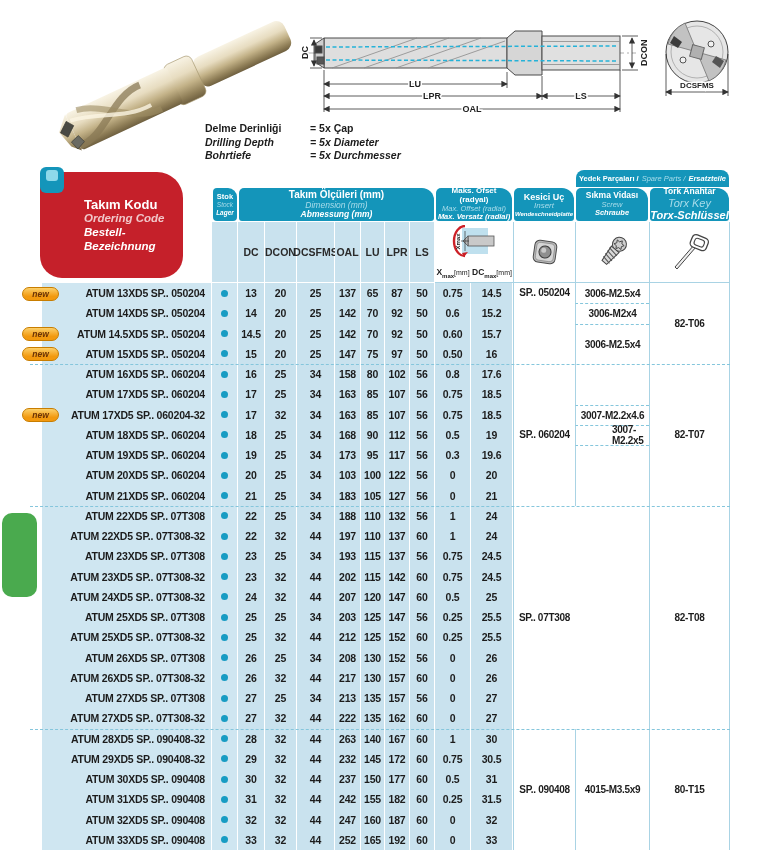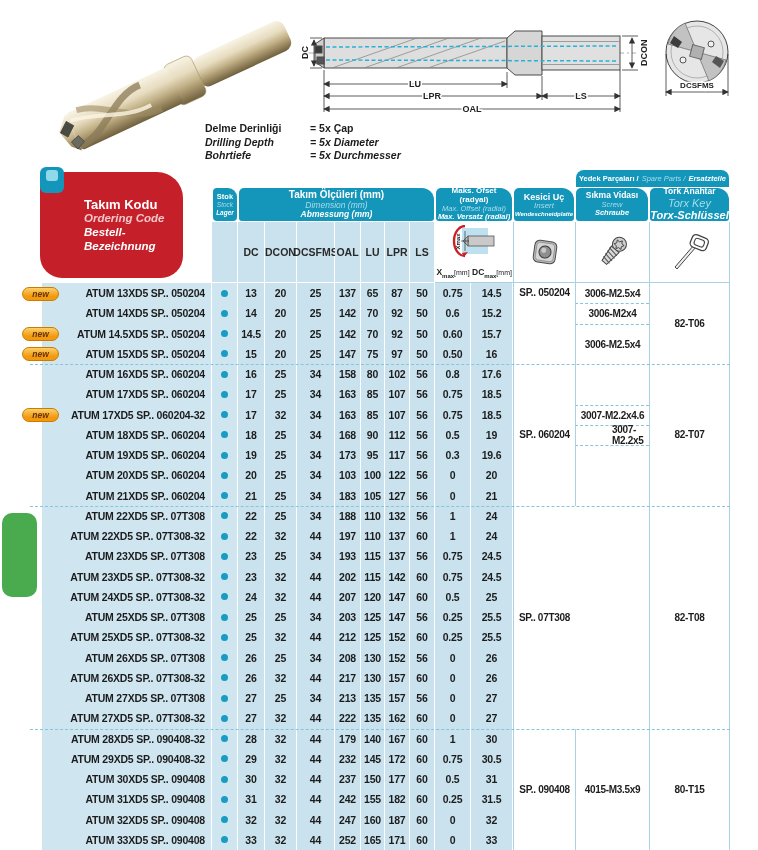--- a/index.html
+++ b/index.html
@@ -674,21 +674,21 @@
         <div class="group group-sep" style="grid-template-rows: repeat(6, var(--rh));">
           <div class="cell c-code" style="grid-area: 1 / 1;">
             <span>ATUM 28XD5 SP.. 090408-32</span>
           </div>
           <div class="cell c-stock" style="grid-area: 1 / 2;">
             <div class="dot"></div>
           </div>
           <div class="cell c-num" style="grid-area: 1 / 3;">28</div>
           <div class="cell c-num" style="grid-area: 1 / 4;">32</div>
           <div class="cell c-num" style="grid-area: 1 / 5;">44</div>
-          <div class="cell c-num" style="grid-area: 1 / 6;">179</div>
+          <div class="cell c-num" style="grid-area: 1 / 6;">263</div>
           <div class="cell c-num" style="grid-area: 1 / 7;">140</div>
           <div class="cell c-num" style="grid-area: 1 / 8;">167</div>
           <div class="cell c-num" style="grid-area: 1 / 9;">60</div>
           <div class="cell c-num" style="grid-area: 1 / 10;">1</div>
           <div class="cell c-num" style="grid-area: 1 / 11;">30</div>
           <div class="cell c-code" style="grid-area: 2 / 1;">
             <span>ATUM 29XD5 SP.. 090408-32</span>
           </div>
           <div class="cell c-stock" style="grid-area: 2 / 2;">
             <div class="dot"></div>
@@ -751,21 +751,21 @@
             <span>ATUM 33XD5 SP.. 090408</span>
           </div>
           <div class="cell c-stock" style="grid-area: 6 / 2;">
             <div class="dot"></div>
           </div>
           <div class="cell c-num" style="grid-area: 6 / 3;">33</div>
           <div class="cell c-num" style="grid-area: 6 / 4;">32</div>
           <div class="cell c-num" style="grid-area: 6 / 5;">44</div>
           <div class="cell c-num" style="grid-area: 6 / 6;">252</div>
           <div class="cell c-num" style="grid-area: 6 / 7;">165</div>
-          <div class="cell c-num" style="grid-area: 6 / 8;">171</div>
+          <div class="cell c-num" style="grid-area: 6 / 8;">192</div>
           <div class="cell c-num" style="grid-area: 6 / 9;">60</div>
           <div class="cell c-num" style="grid-area: 6 / 10;">0</div>
           <div class="cell c-num" style="grid-area: 6 / 11;">33</div>
           <div class="cell c-merge c-insert" style="grid-area: 1 / 12 / span 6;">SP.. 090408</div>
           <div class="cell c-merge c-screw" style="grid-area: 1 / 13 / span 6;">4015-M3.5x9</div>
           <div class="cell c-merge c-torx" style="grid-area: 1 / 14 / span 6;">80-T15</div>
         </div>
       </div>
   </div>
 

